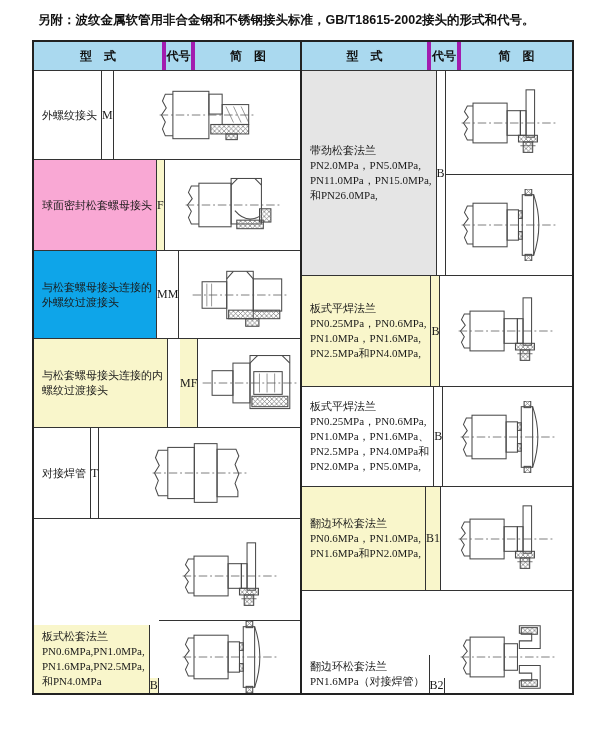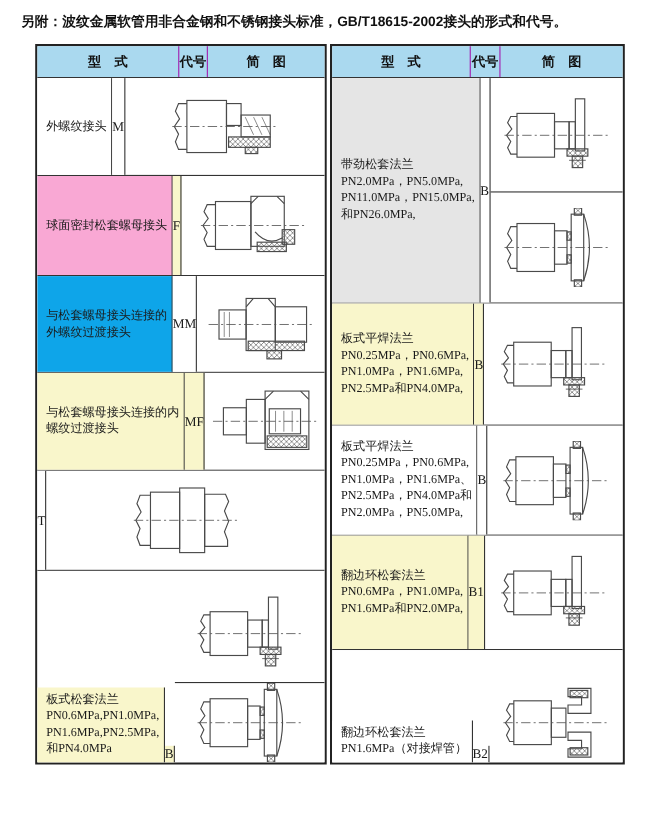--- a/index.html
+++ b/index.html
@@ -1,26 +1,26 @@
 <!DOCTYPE html>
 <html><head>
 <meta charset="utf-8">
 <style>
   html,body{margin:0;padding:0;background:#ffffff;}
   #page{position:relative;width:600px;height:740px;background:#ffffff;overflow:hidden;
         font-family:"Liberation Serif",serif;color:#1a1a1a;}
-  .title{position:absolute;left:19px;top:12px;font-family:"Liberation Sans",sans-serif;
+  .title{position:absolute;left:38px;top:12px;font-family:"Liberation Sans",sans-serif;
          font-weight:bold;font-size:12.5px;color:#111;white-space:nowrap;}
   .grid-table{position:absolute;top:40px;border:2px solid #222;background:#fff;box-sizing:content-box;}
   #left-table{left:32px;}
   #right-table{left:300px;}
   .hdr{display:flex;height:28px;border-bottom:1px solid #333;}
   .hc{display:flex;align-items:center;justify-content:center;
       font-family:"Liberation Sans",sans-serif;font-weight:bold;font-size:12px;color:#111;}
-  .hc.t,.hc.c{border-right:1px solid #a21caf;}
+  .hc.t,.hc.c{border-right:4px solid #a21caf;}
   #left-table .t{width:128px;} #left-table .c{width:25px;} #left-table .s{width:106px;}
   #right-table .t{width:125px;} #right-table .c{width:26px;} #right-table .s{width:111px;}
   .row{display:flex;border-bottom:1px solid #333;background:#fff;}
   .row:last-child{border-bottom:none;align-items:flex-end;}
   .cell{box-sizing:border-box;}
   .cell.type{display:flex;flex-direction:column;justify-content:center;
              padding:4px 4px 4px 8px;font-size:11px;line-height:15px;
              border-right:1px solid #333;}
   .cell.code{display:flex;align-items:center;justify-content:center;
              font-size:12px;border-right:1px solid #333;}
@@ -110,37 +110,40 @@
                 <line x1="2" y1="38" x2="102" y2="38" stroke="#555" stroke-width="0.8" stroke-dasharray="9 3 2 3"></line>
               </svg>
             </div>
           </div>
         </div>
         <div class="row" style="height: 88px;">
           <div class="cell type" style="background: rgb(249, 246, 203);">
             <div class="tline">与松套螺母接头连接的内</div>
             <div class="tline">螺纹过渡接头</div>
           </div>
-          <div class="cell code" style="background: rgb(249, 246, 203);">MF</div>
+          <div class="cell code" style="background: rgb(249, 246, 203); margin-left: 12px;">MF</div>
           <div class="cell sketch" style="flex: 1 1 0%;">
             <div class="sub">
               <svg viewBox="0 0 104 76" width="100" height="72" fill="none" stroke="#4a4a4a" stroke-width="1.1" stroke-linejoin="miter">
                 <rect x="12" y="25" width="22" height="26"></rect>
                 <rect x="34" y="17" width="18" height="42"></rect>
                 <rect x="52" y="9" width="42" height="56"></rect>
                 <path d="M52,17 L60,9 M86,9 L94,17"></path>
                 <rect x="56" y="26" width="30" height="24"></rect>
                 <path d="M62,28 V48 M70,28 V48 M78,28 V48" stroke-width="0.6"></path>
                 <rect x="54" y="52" width="38" height="11" fill="url(#xh)"></rect>
                 <line x1="2" y1="38" x2="102" y2="38" stroke="#555" stroke-width="0.8" stroke-dasharray="9 3 2 3"></line>
               </svg>
             </div>
           </div>
         </div>
         <div class="row" style="height: 90px;">
+          <div class="cell type" style="background: rgb(255, 255, 255);">
+            <div class="tline">对接焊管</div>
+          </div>
           <div class="cell code" style="background: rgb(255, 255, 255);">T</div>
           <div class="cell sketch" style="flex: 1 1 0%;">
             <div class="sub">
               <svg viewBox="0 0 104 76" width="100" height="72" fill="none" stroke="#4a4a4a" stroke-width="1.1" stroke-linejoin="miter">
                 <path d="M18,14 L8,14 L5,22.0 L9,30.0 L4,38.0 L8,46.0 L5,54.0 L8,62.0 L18,62"></path>
                 <rect x="18" y="11" width="28" height="54"></rect>
                 <rect x="46" y="7" width="24" height="62"></rect>
                 <path d="M70,13 H90 l3,7 -4,9 4,10 -4,10 3,8 V63 H70 Z"></path>
                 <line x1="2" y1="38" x2="102" y2="38" stroke="#555" stroke-width="0.8" stroke-dasharray="9 3 2 3"></line>
               </svg>

